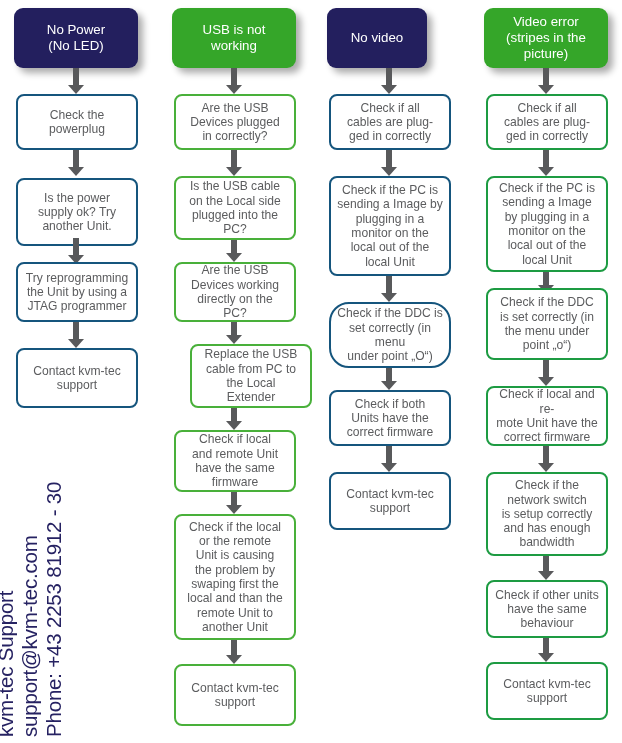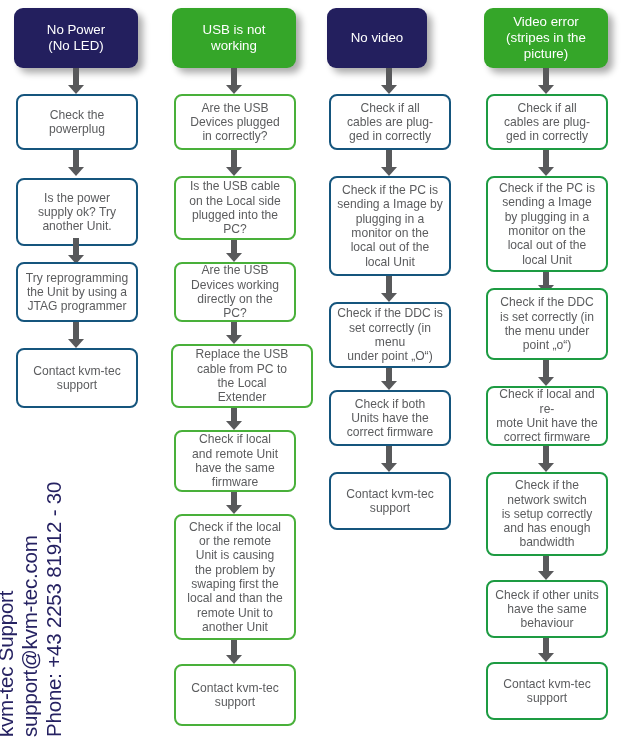--- a/index.html
+++ b/index.html
@@ -199,21 +199,21 @@
       <span class="node-text">Are the USB
 Devices working
 directly on the
 PC?</span>
     </div>
     <div class="arrow" style="left:68px; top:322px; height:22px;">
       <div class="shaft" style="height:13px;"></div>
         <div class="head"></div>
     </div>
 
-    <div class="node step greenlight" style="left:5px; top:344px; width:142px; height:64px;">
+    <div class="node step greenlight" style="left:24px; top:344px; width:122px; height:64px;">
       <span class="node-text">Replace the USB
 cable from PC to
 the Local
 Extender</span>
     </div>
     <div class="arrow" style="left:68px; top:408px; height:22px;">
       <div class="shaft" style="height:13px;"></div>
         <div class="head"></div>
     </div>
 
@@ -274,21 +274,21 @@
 plugging in a
 monitor on the
 local out of the
 local Unit</span>
     </div>
     <div class="arrow" style="left:68px; top:276px; height:26px;">
       <div class="shaft" style="height:17px;"></div>
         <div class="head"></div>
     </div>
 
-    <div class="node step blue" style="left:8px; top:302px; width:122px; height:66px;">
+    <div class="node step blue" style="left:8px; top:302px; width:122px; height:66px;border-radius:20px;">
       <span class="node-text">Check if the DDC is
 set correctly (in menu
 under point „O“)</span>
     </div>
     <div class="arrow" style="left:68px; top:368px; height:22px;">
       <div class="shaft" style="height:13px;"></div>
         <div class="head"></div>
     </div>
 
     <div class="node step blue" style="left:8px; top:390px; width:122px; height:56px;">

